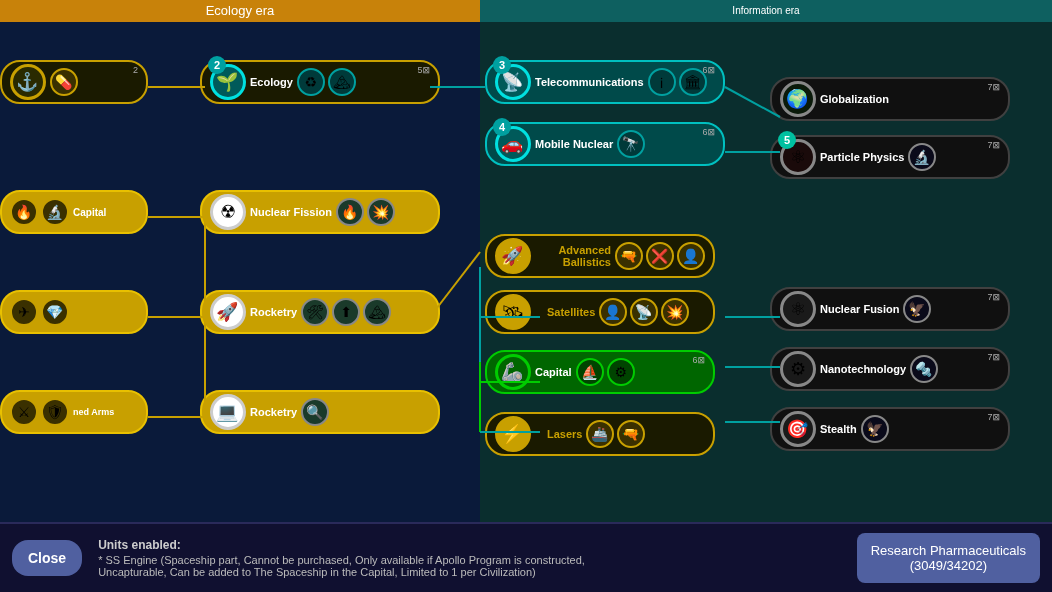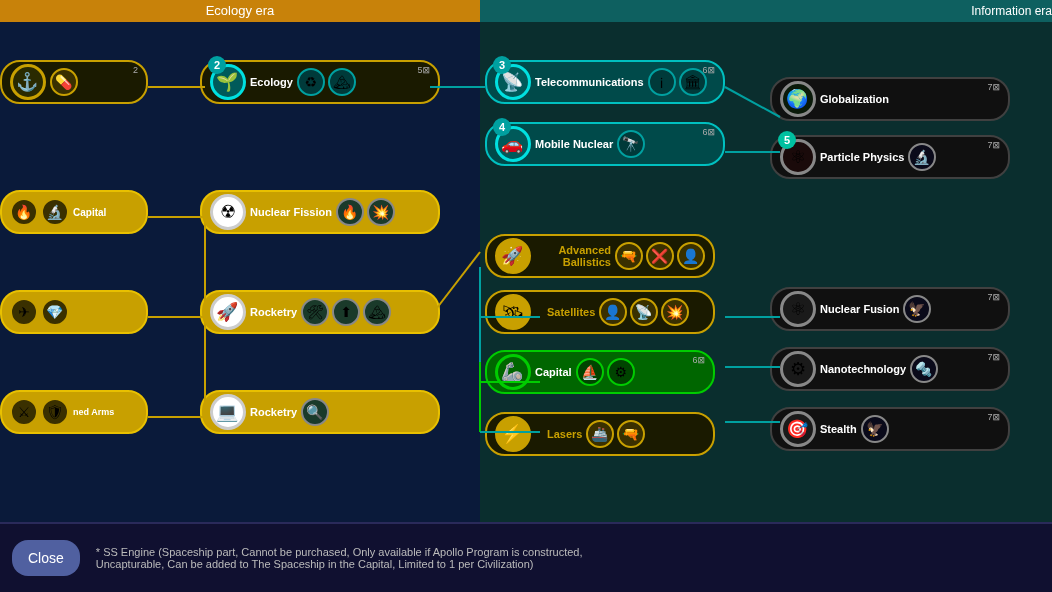--- a/index.html
+++ b/index.html
@@ -20,23 +20,23 @@
       background: #c8820a;
       width: 480px;
       text-align: center;
       color: #fff;
       font-size: 13px;
       line-height: 22px;
     }
     .era-information {
       background: #0e6060;
       width: 572px;
-      text-align: right;
-      color: #fff;
-      font-size: 12px;
+      text-align: center;
+      color: #fff;
+      font-size: 10px;
       line-height: 22px;
     }
 
     
     .tech-area {
       display: flex;
       height: 500px;
       position: relative;
     }
 
@@ -181,20 +181,21 @@
     }
     .close-btn {
       background: #5060a0;
       color: #fff;
       border: none;
       border-radius: 16px;
       padding: 10px 16px;
       font-size: 14px;
       cursor: pointer;
       flex-shrink: 0;
+      font-weight: bold;
     }
     .bottom-text {
       color: #ccc;
       font-size: 12px;
       flex: 1;
     }
     .research-btn {
       background: #5060a0;
       color: #fff;
       border: none;
@@ -422,15 +423,17 @@
       </div>
       <span class="node-cost">7⊠</span>
     </div>
 
   </div>
 </div>
 
 <div class="bottom-bar">
   <button class="close-btn">Close</button>
   <div class="bottom-text">
+    <div style="font-weight:bold;margin-bottom:2px;">Units enabled:</div>
     <div style="font-size:11px;color:#bbb;">* SS Engine (Spaceship part, Cannot be purchased, Only available if Apollo Program is constructed,<br>Uncapturable, Can be added to The Spaceship in the Capital, Limited to 1 per Civilization)</div>
   </div>
+  <button class="research-btn">Research Pharmaceuticals<br>(3049/34202)</button>
 </div>
 
 </body></html>

